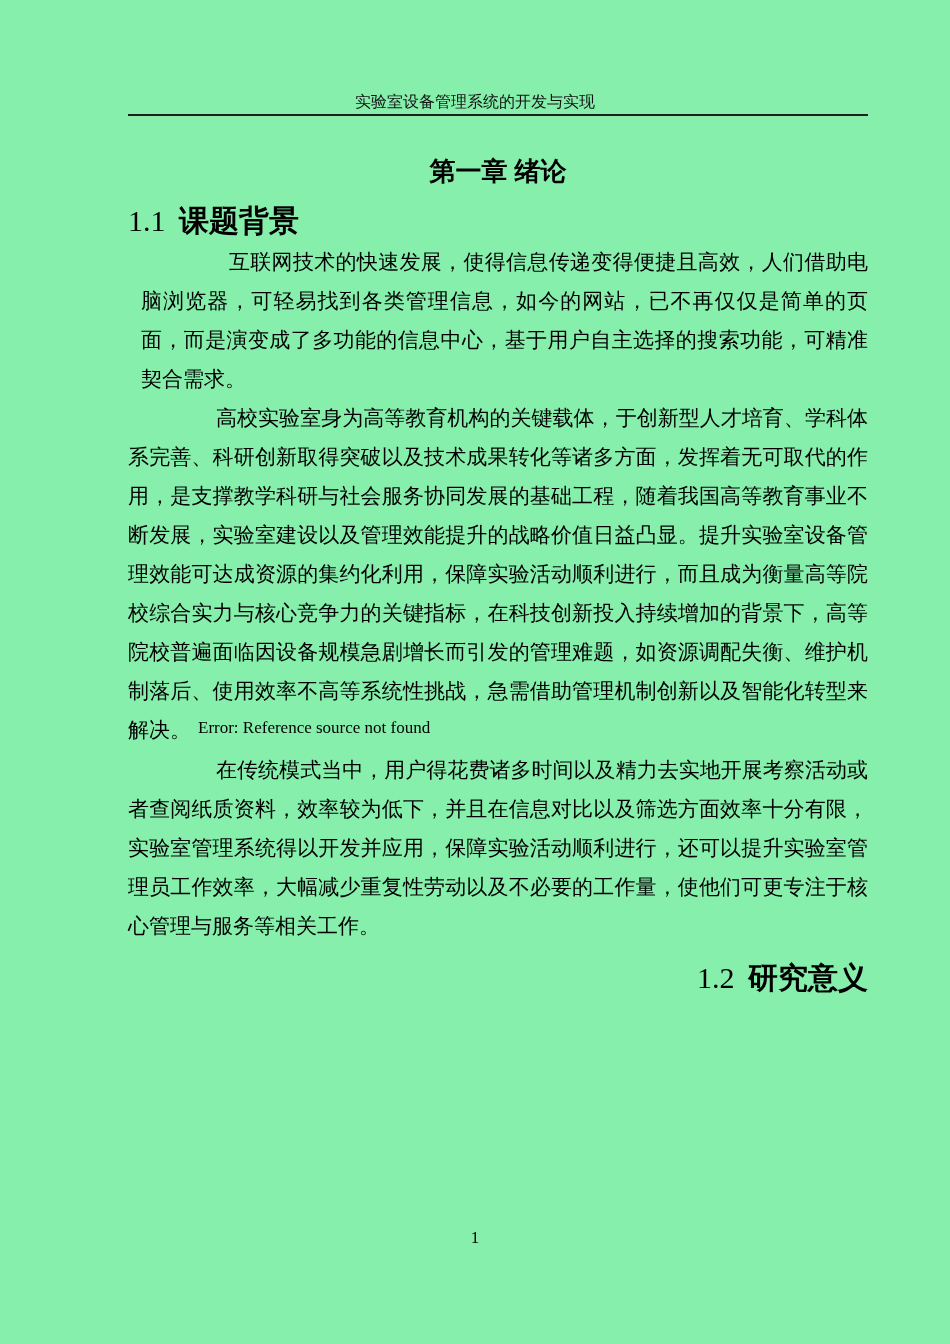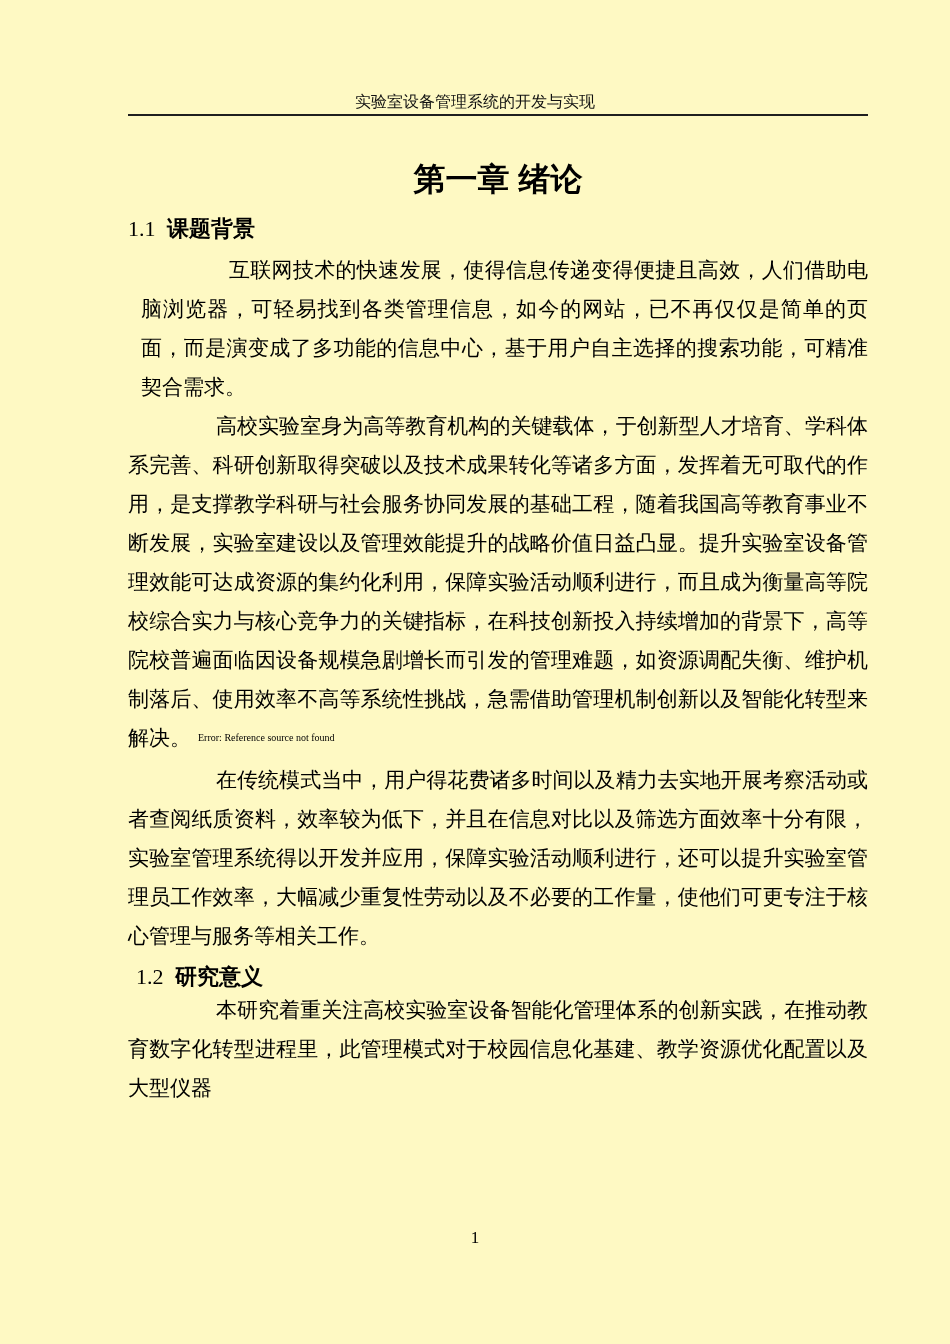--- a/index.html
+++ b/index.html
@@ -4,21 +4,21 @@
 <style>
   html, body {
     margin: 0;
     padding: 0;
     background: #ffffff;
   }
   .page {
     position: relative;
     width: 950px;
     height: 1344px;
-    background: #fef9c3;
+    background: #86efac;
     color: #000000;
     font-family: "Liberation Serif", "DejaVu Serif", serif;
     overflow: hidden;
   }
   
   .running-header-title {
     position: absolute;
     top: 92px;
     left: 0;
     width: 100%;
@@ -36,61 +36,62 @@
     background: #1f1f1f;
   }
   
   .content {
     position: absolute;
     left: 128px;
     top: 145px;
     width: 740px;
   }
   .chapter-title {
-    margin: 16px;
+    margin: 8px;
     text-align: center;
-    font-size: 32px;
+    font-size: 26px;
     line-height: 36px;
     font-weight: bold;
     font-family: "Liberation Sans", "DejaVu Sans", sans-serif;
     color: #000000;
   }
   .section-heading {
     margin: 18px 0 0 0;
-    font-size: 22px;
+    font-size: 30px;
     line-height: 28px;
     font-weight: normal;
     color: #000000;
   }
   .section-heading .sec-num {
     font-family: "Liberation Serif", "DejaVu Serif", serif;
   }
   .section-heading .sec-label {
     font-family: "Liberation Sans", "DejaVu Sans", sans-serif;
     font-weight: bold;
     margin-left: 6px;
   }
   .section-heading.slight-indent {
     padding-left: 8px;
-    margin-top: 7px;
+    margin-top: 18px;
+    text-align: right;
   }
   .body-para {
     margin: 0;
     font-size: 21px;
     line-height: 39px;
     text-align: justify;
     text-indent: 88px;
     color: #000000;
   }
   .body-para.first-after-heading {
     margin-top: 8px;
     margin-left: 13px;
   }
   .error-note {
-    font-size: 10px;
+    font-size: 17px;
     position: relative;
     top: -4px;
     margin-left: 7px;
     white-space: nowrap;
     color: #000000;
   }
   .page-number {
     position: absolute;
     top: 1228px;
     left: 0;
@@ -122,19 +123,18 @@
     <p class="body-para"><span>高校实验室身为高等教育机构的关键载体，于创新型人才培育、学科体系完善、科研创新取得突破以及技术成果转化等诸多方面，发挥着无可取代的作用，是支撑教学科研与社会服务协同发展的基础工程，随着我国高等教育事业不断发展，实验室建设以及管理效能提升的战略价值日益凸显。提升实验室设备管理效能可达成资源的集约化利用，保障实验活动顺利进行，而且成为衡量高等院校综合实力与核心竞争力的关键指标，在科技创新投入持续增加的背景下，高等院校普遍面临因设备规模急剧增长而引发的管理难题，如资源调配失衡、维护机制落后、使用效率不高等系统性挑战，急需借助管理机制创新以及智能化转型来解决。</span><span class="error-note">Error: Reference source not found</span></p>
 
     <p class="body-para">在传统模式当中，用户得花费诸多时间以及精力去实地开展考察活动或者查阅纸质资料，效率较为低下，并且在信息对比以及筛选方面效率十分有限，实验室管理系统得以开发并应用，保障实验活动顺利进行，还可以提升实验室管理员工作效率，大幅减少重复性劳动以及不必要的工作量，使他们可更专注于核心管理与服务等相关工作。</p>
 
     <h2 class="section-heading slight-indent">
       <span class="sec-num">1.2</span>
       <span class="sec-label">研究意义</span>
     </h2>
 
 
-    <p class="body-para">本研究着重关注高校实验室设备智能化管理体系的创新实践，在推动教育数字化转型进程里，此管理模式对于校园信息化基建、教学资源优化配置以及大型仪器</p>
 
   </div>
 
   <div class="page-number">1</div>
 
 </div>
 
 </body></html>

